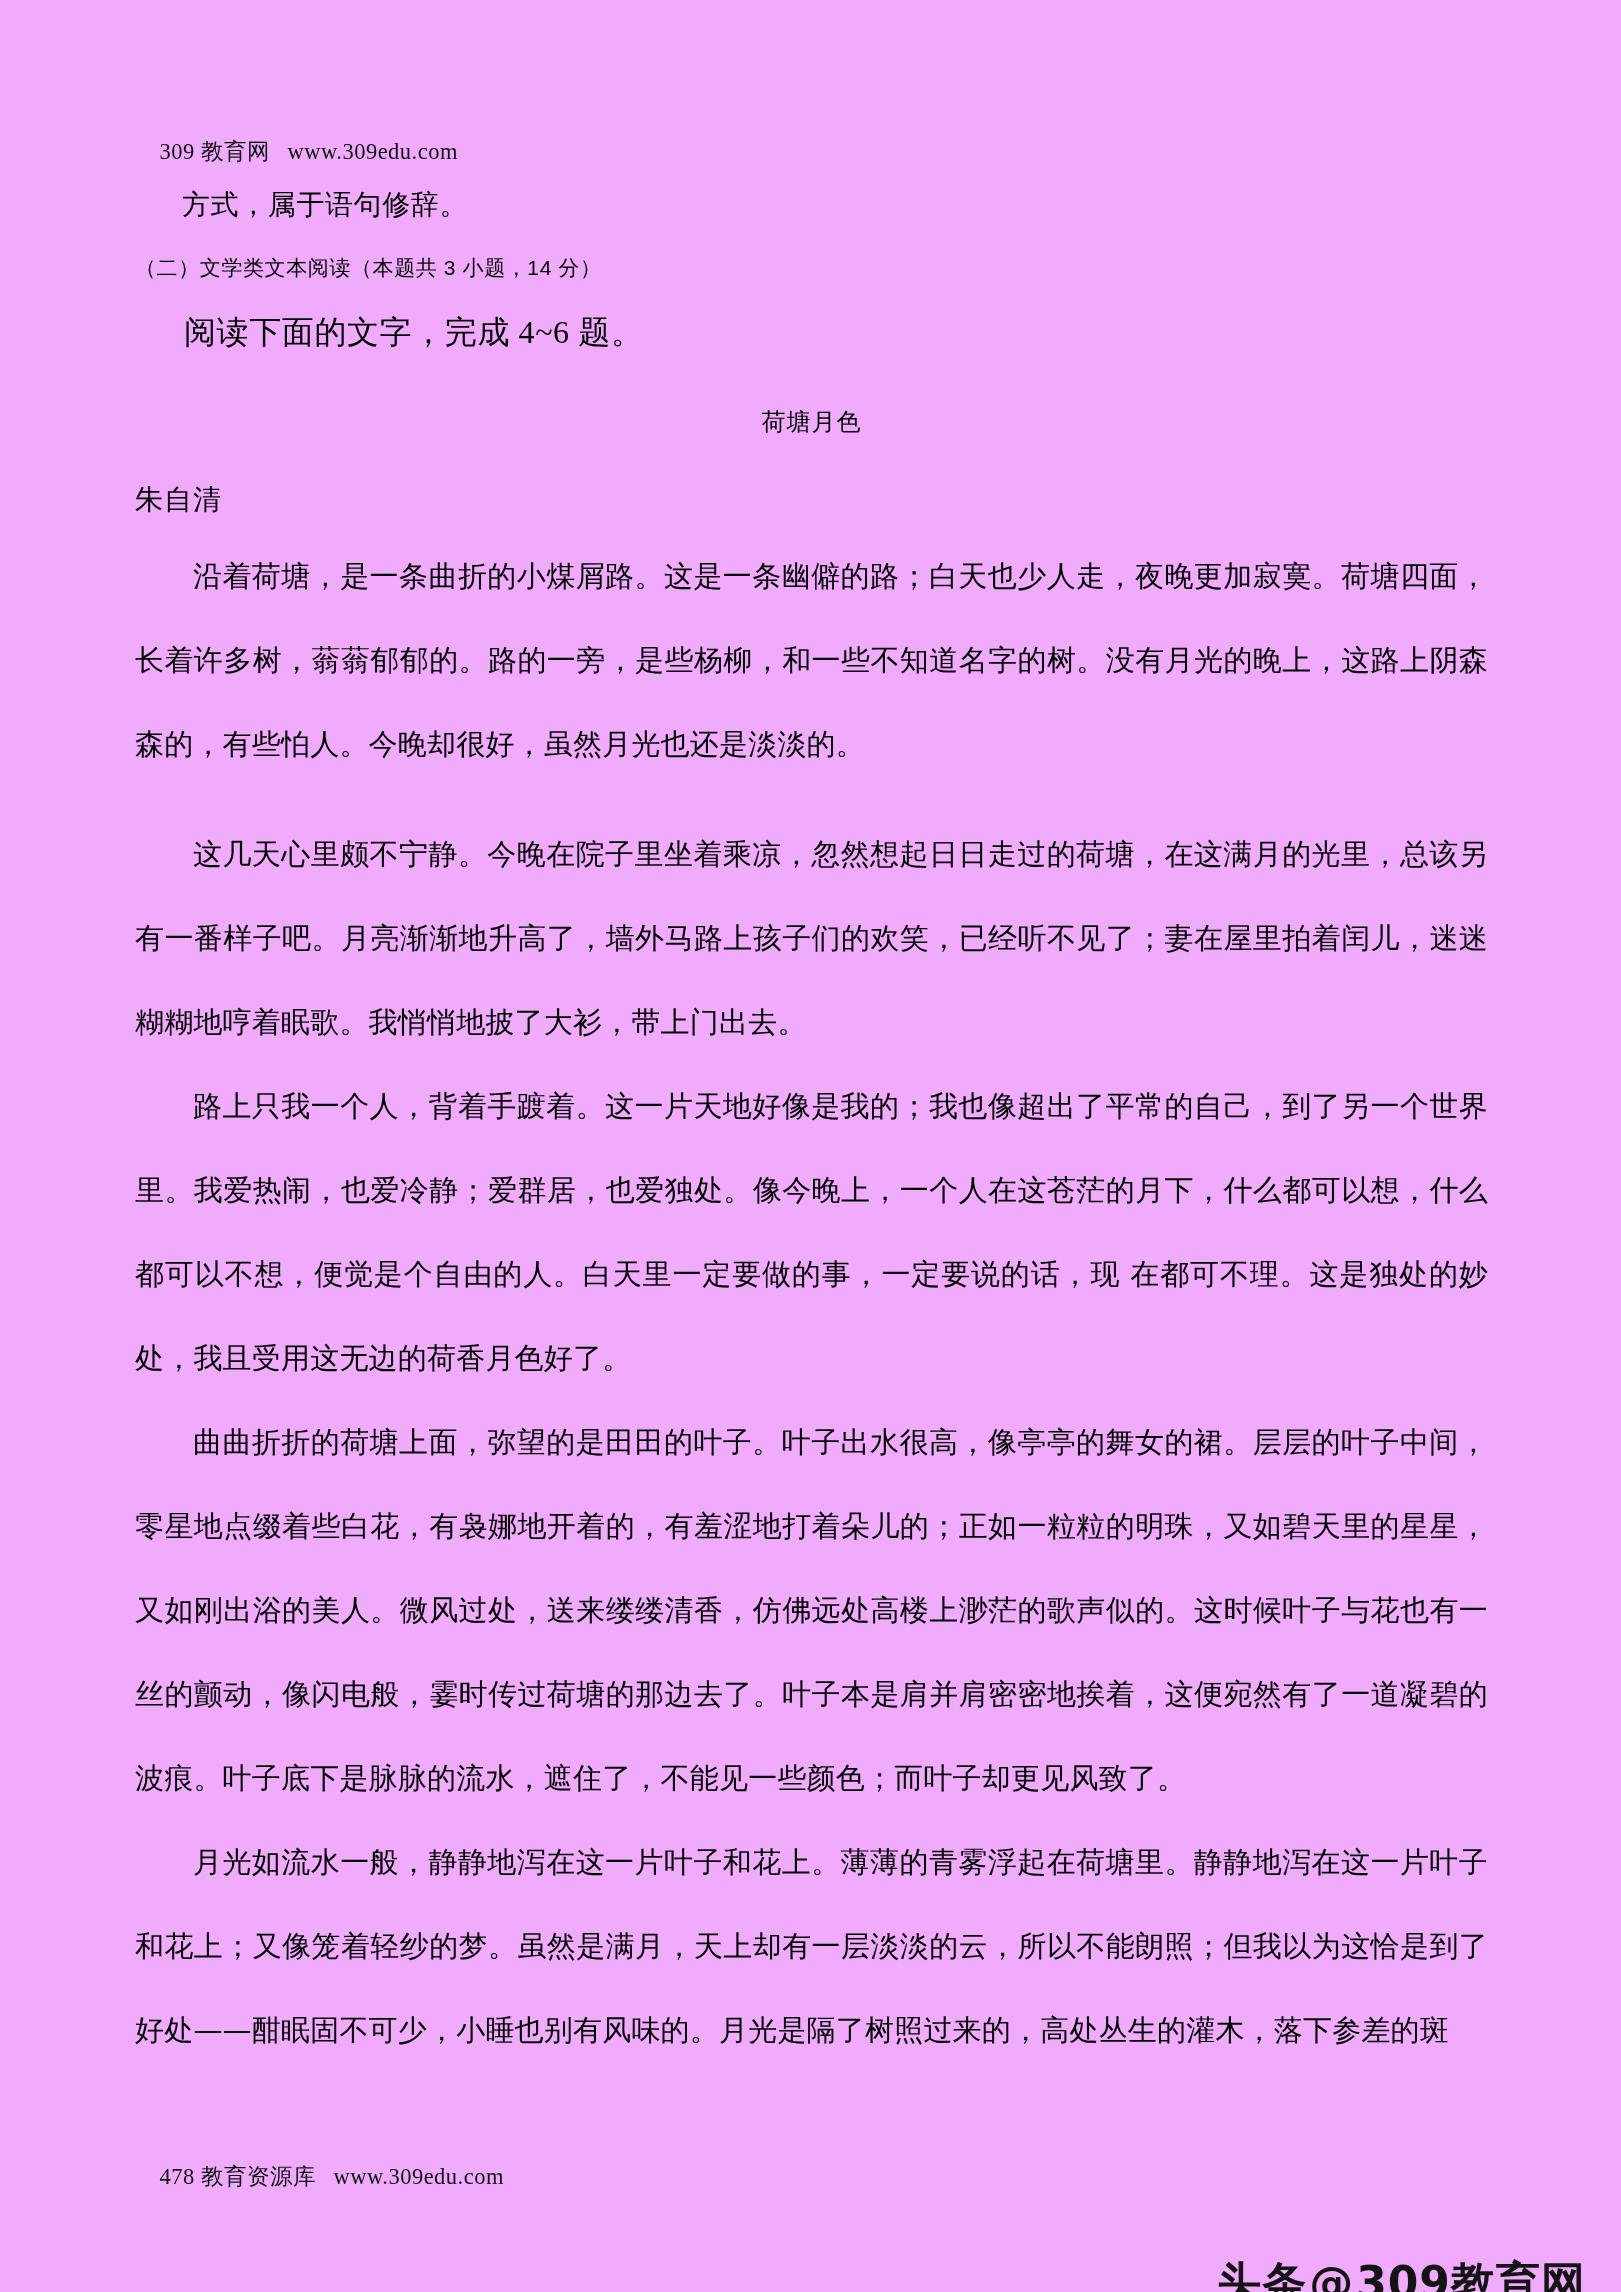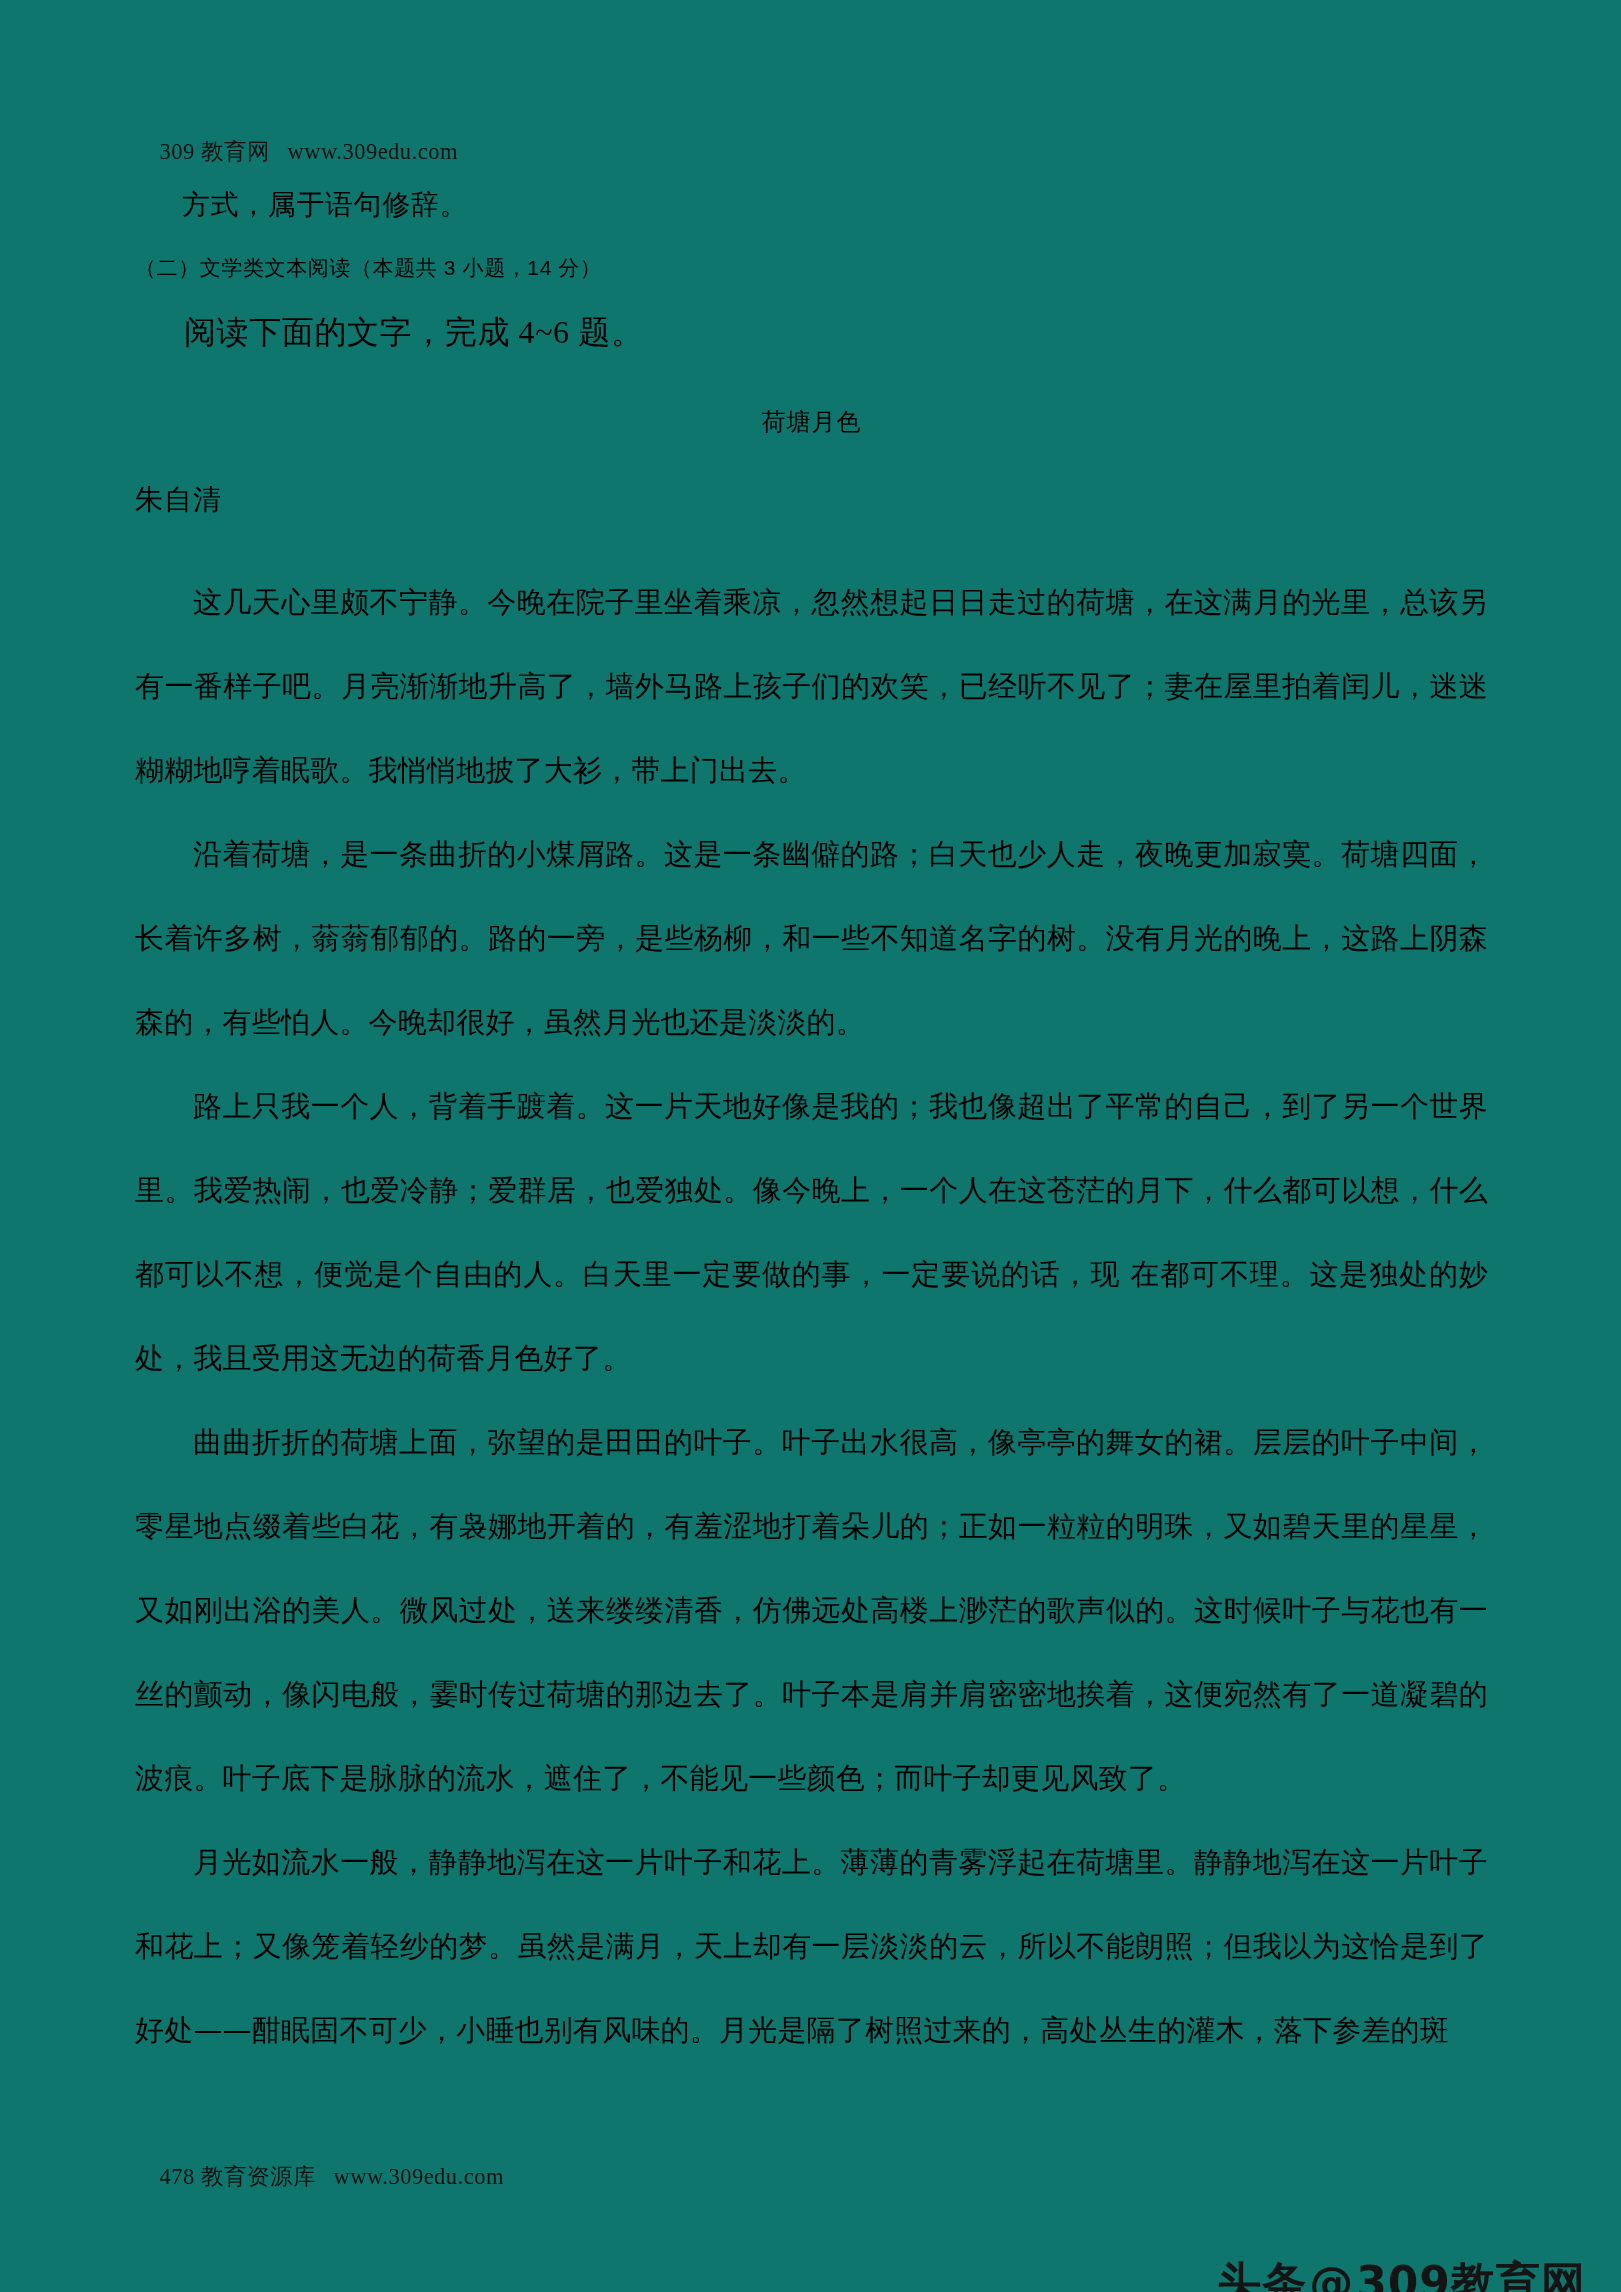--- a/index.html
+++ b/index.html
@@ -10,21 +10,21 @@
   }
   body {
     font-family: "Liberation Sans", "DejaVu Sans", sans-serif;
     color: #000000;
   }
   #page {
     position: relative;
     width: 1621px;
     height: 2293px;
     margin: 0 auto;
-    background: #0f766e;
+    background: #f0abfc;
     overflow: hidden;
     box-sizing: border-box;
   }
 
   
   .running-head {
     position: absolute;
     left: 135px;
     top: 110px;
     font-family: "Liberation Serif", "DejaVu Serif", serif;
@@ -137,22 +137,22 @@
     <div class="line-serif indent-1">方式，属于语句修辞。</div>
 
     <div class="section-head">（二）文学类文本阅读（本题共 3 小题，14 分）</div>
 
     <div class="prompt-line">阅读下面的文字，完成 4~6 题。</div>
 
     <div class="doc-title">荷塘月色</div>
 
     <div class="doc-author">朱自清</div>
 
+    <p class="body-para">沿着荷塘，是一条曲折的小煤屑路。这是一条幽僻的路；白天也少人走，夜晚更加寂寞。荷塘四面，长着许多树，蓊蓊郁郁的。路的一旁，是些杨柳，和一些不知道名字的树。没有月光的晚上，这路上阴森森的，有些怕人。今晚却很好，虽然月光也还是淡淡的。</p>
     <p class="body-para first">这几天心里颇不宁静。今晚在院子里坐着乘凉，忽然想起日日走过的荷塘，在这满月的光里，总该另有一番样子吧。月亮渐渐地升高了，墙外马路上孩子们的欢笑，已经听不见了；妻在屋里拍着闰儿，迷迷糊糊地哼着眠歌。我悄悄地披了大衫，带上门出去。</p>
-    <p class="body-para">沿着荷塘，是一条曲折的小煤屑路。这是一条幽僻的路；白天也少人走，夜晚更加寂寞。荷塘四面，长着许多树，蓊蓊郁郁的。路的一旁，是些杨柳，和一些不知道名字的树。没有月光的晚上，这路上阴森森的，有些怕人。今晚却很好，虽然月光也还是淡淡的。</p>
     <p class="body-para">路上只我一个人，背着手踱着。这一片天地好像是我的；我也像超出了平常的自己，到了另一个世界里。我爱热闹，也爱冷静；爱群居，也爱独处。像今晚上，一个人在这苍茫的月下，什么都可以想，什么都可以不想，便觉是个自由的人。白天里一定要做的事，一定要说的话，现 在都可不理。这是独处的妙处，我且受用这无边的荷香月色好了。</p>
     <p class="body-para">曲曲折折的荷塘上面，弥望的是田田的叶子。叶子出水很高，像亭亭的舞女的裙。层层的叶子中间，零星地点缀着些白花，有袅娜地开着的，有羞涩地打着朵儿的；正如一粒粒的明珠，又如碧天里的星星，又如刚出浴的美人。微风过处，送来缕缕清香，仿佛远处高楼上渺茫的歌声似的。这时候叶子与花也有一丝的颤动，像闪电般，霎时传过荷塘的那边去了。叶子本是肩并肩密密地挨着，这便宛然有了一道凝碧的波痕。叶子底下是脉脉的流水，遮住了，不能见一些颜色；而叶子却更见风致了。</p>
     <p class="body-para">月光如流水一般，静静地泻在这一片叶子和花上。薄薄的青雾浮起在荷塘里。静静地泻在这一片叶子和花上；又像笼着轻纱的梦。虽然是满月，天上却有一层淡淡的云，所以不能朗照；但我以为这恰是到了好处——酣眠固不可少，小睡也别有风味的。月光是隔了树照过来的，高处丛生的灌木，落下参差的斑</p>
 
   </div>
 
   <div class="footer-line">
     <span class="site-name">478 教育资源库</span><span class="site-url">www.309edu.com</span>
   </div>
 

